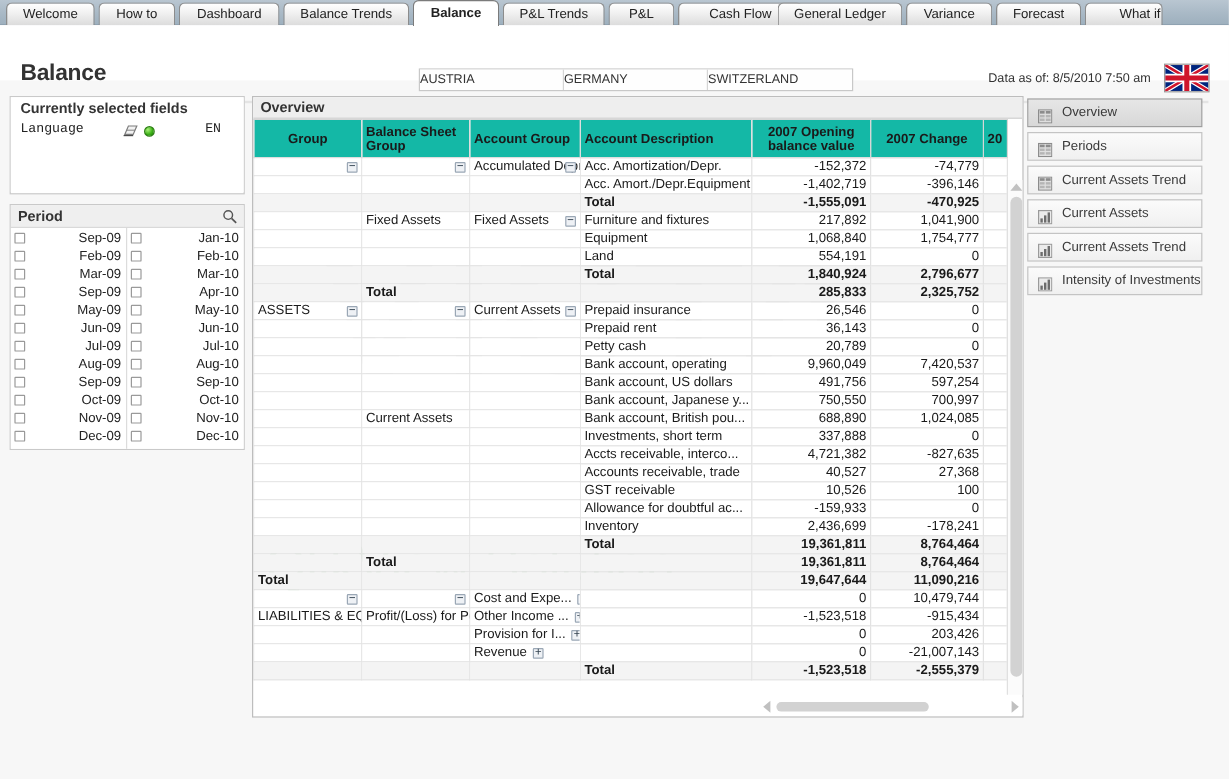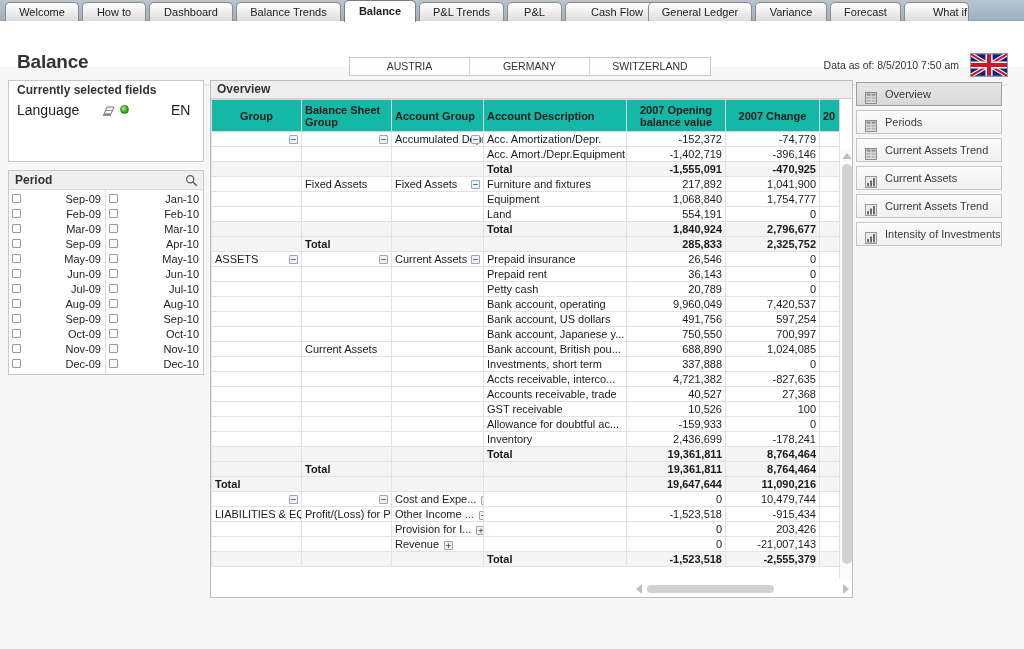--- a/index.html
+++ b/index.html
@@ -57,21 +57,21 @@
     background: #e4e4e4;
   }
   #country-group {
     position: absolute; left: 349px; top: 36px;
     display: flex;
     border: 1px solid #c8c8c8;
     background: #fff;
   }
   .country-btn {
     width: 120px; height: 17px; line-height: 16px;
-    text-align: center; font-size: 10.5px; color: #333;
+    text-align: left; font-size: 10.5px; color: #333;
     background: #fefefe;
     border-right: 1px solid #d5d5d5;
     cursor: pointer;
   }
   .country-btn:last-child { border-right: none; }
   #dataasof {
     position: absolute; right: 65px; top: 38px;
     font-size: 10.5px; color: #333; padding-left: 20px;
   }
   #flag {
@@ -92,21 +92,21 @@
     background: #efefef;
     border-bottom: 1px solid #d9d9d9;
     font-weight: bold; font-size: 12px; color: #333;
     position: relative;
   }
   #sel-panel { left: 8px; top: 80px; width: 196px; height: 82px; }
   #sel-panel .panel-head { background: #fff; border-bottom: none; padding-left: 8px; }
   #sel-body { position: relative; height: 60px; background:#fff; }
   #sel-row {
     position: absolute; left: 8px; top: 2px; width: 180px; height: 14px;
-    font-size: 14px; color: #222;
+    font-size: 11px; color: #222; font-family: Liberation Mono, monospace;
   }
   #sel-label { position: absolute; left: 0; top: 0; }
   .eraser {
     position: absolute; left: 85px; top: 1px; width: 14px; height: 11px;
   }
   .greendot {
     position: absolute; left: 103px; top: 3px;
     width: 9px; height: 9px; border-radius: 50%;
     background: radial-gradient(circle at 32% 30%, #a9f07a 0%, #3fb319 55%, #1d7a08 100%);
     border: 1px solid #2a7e10;

